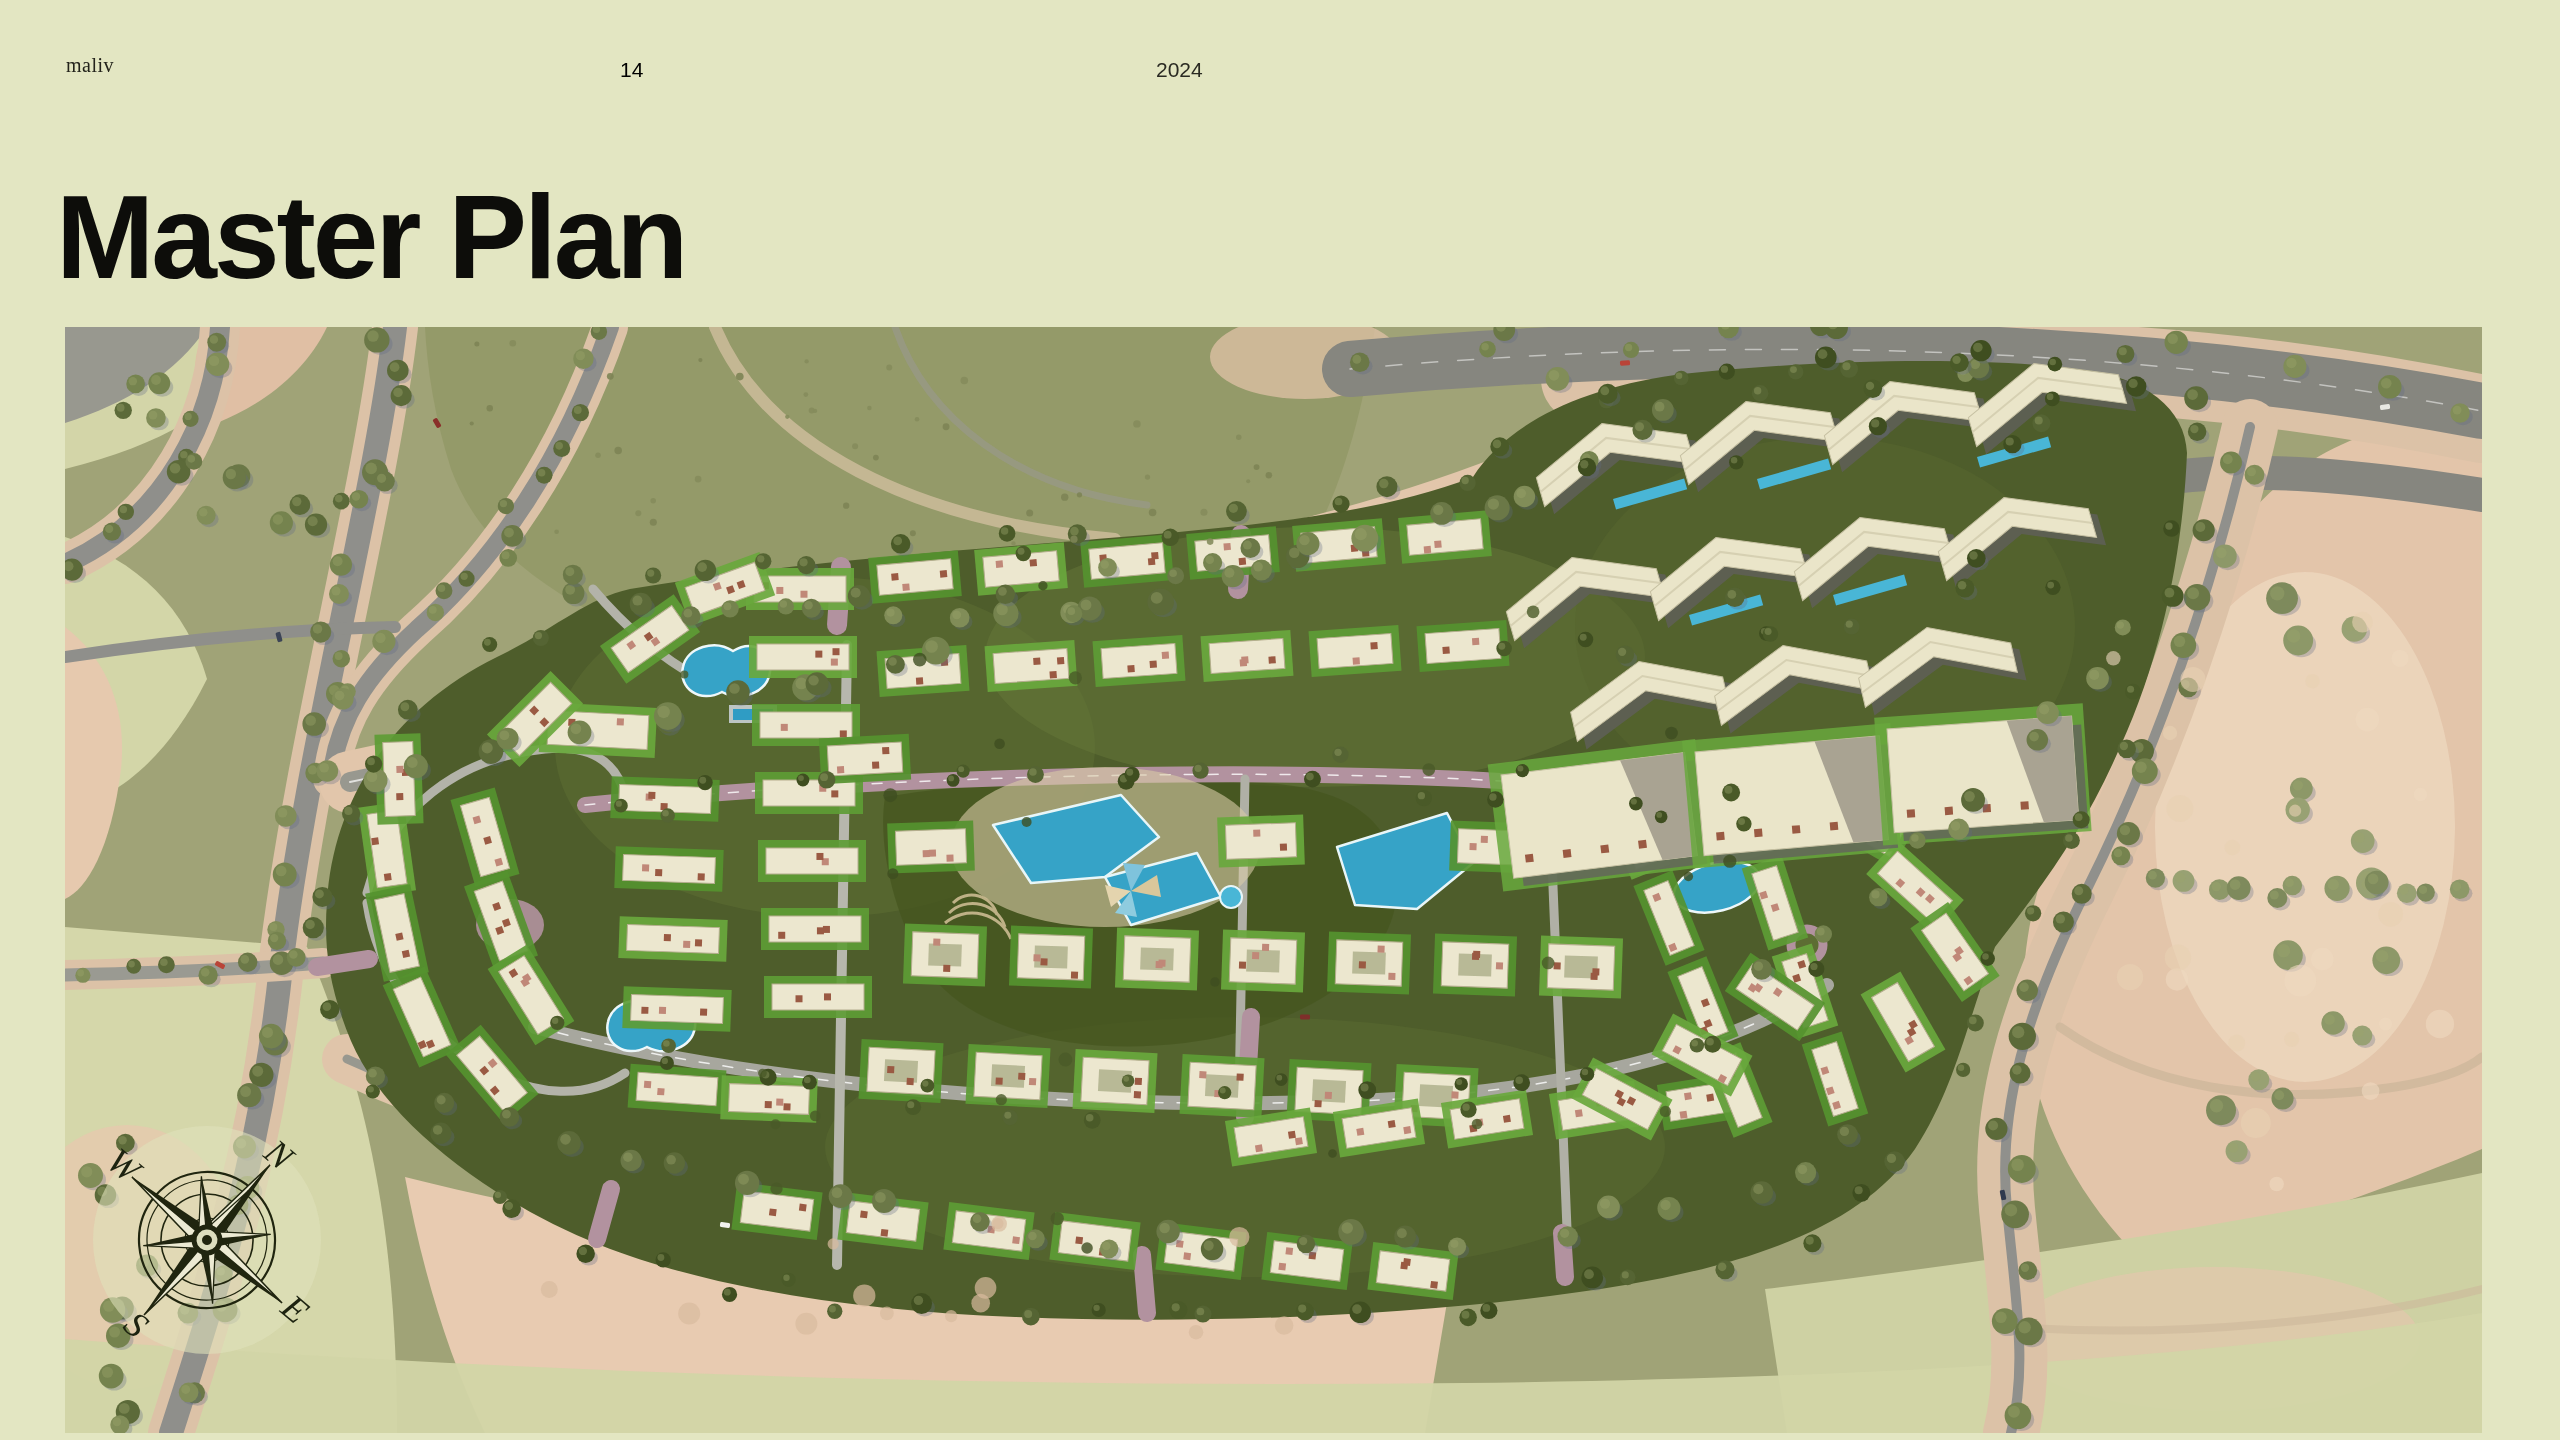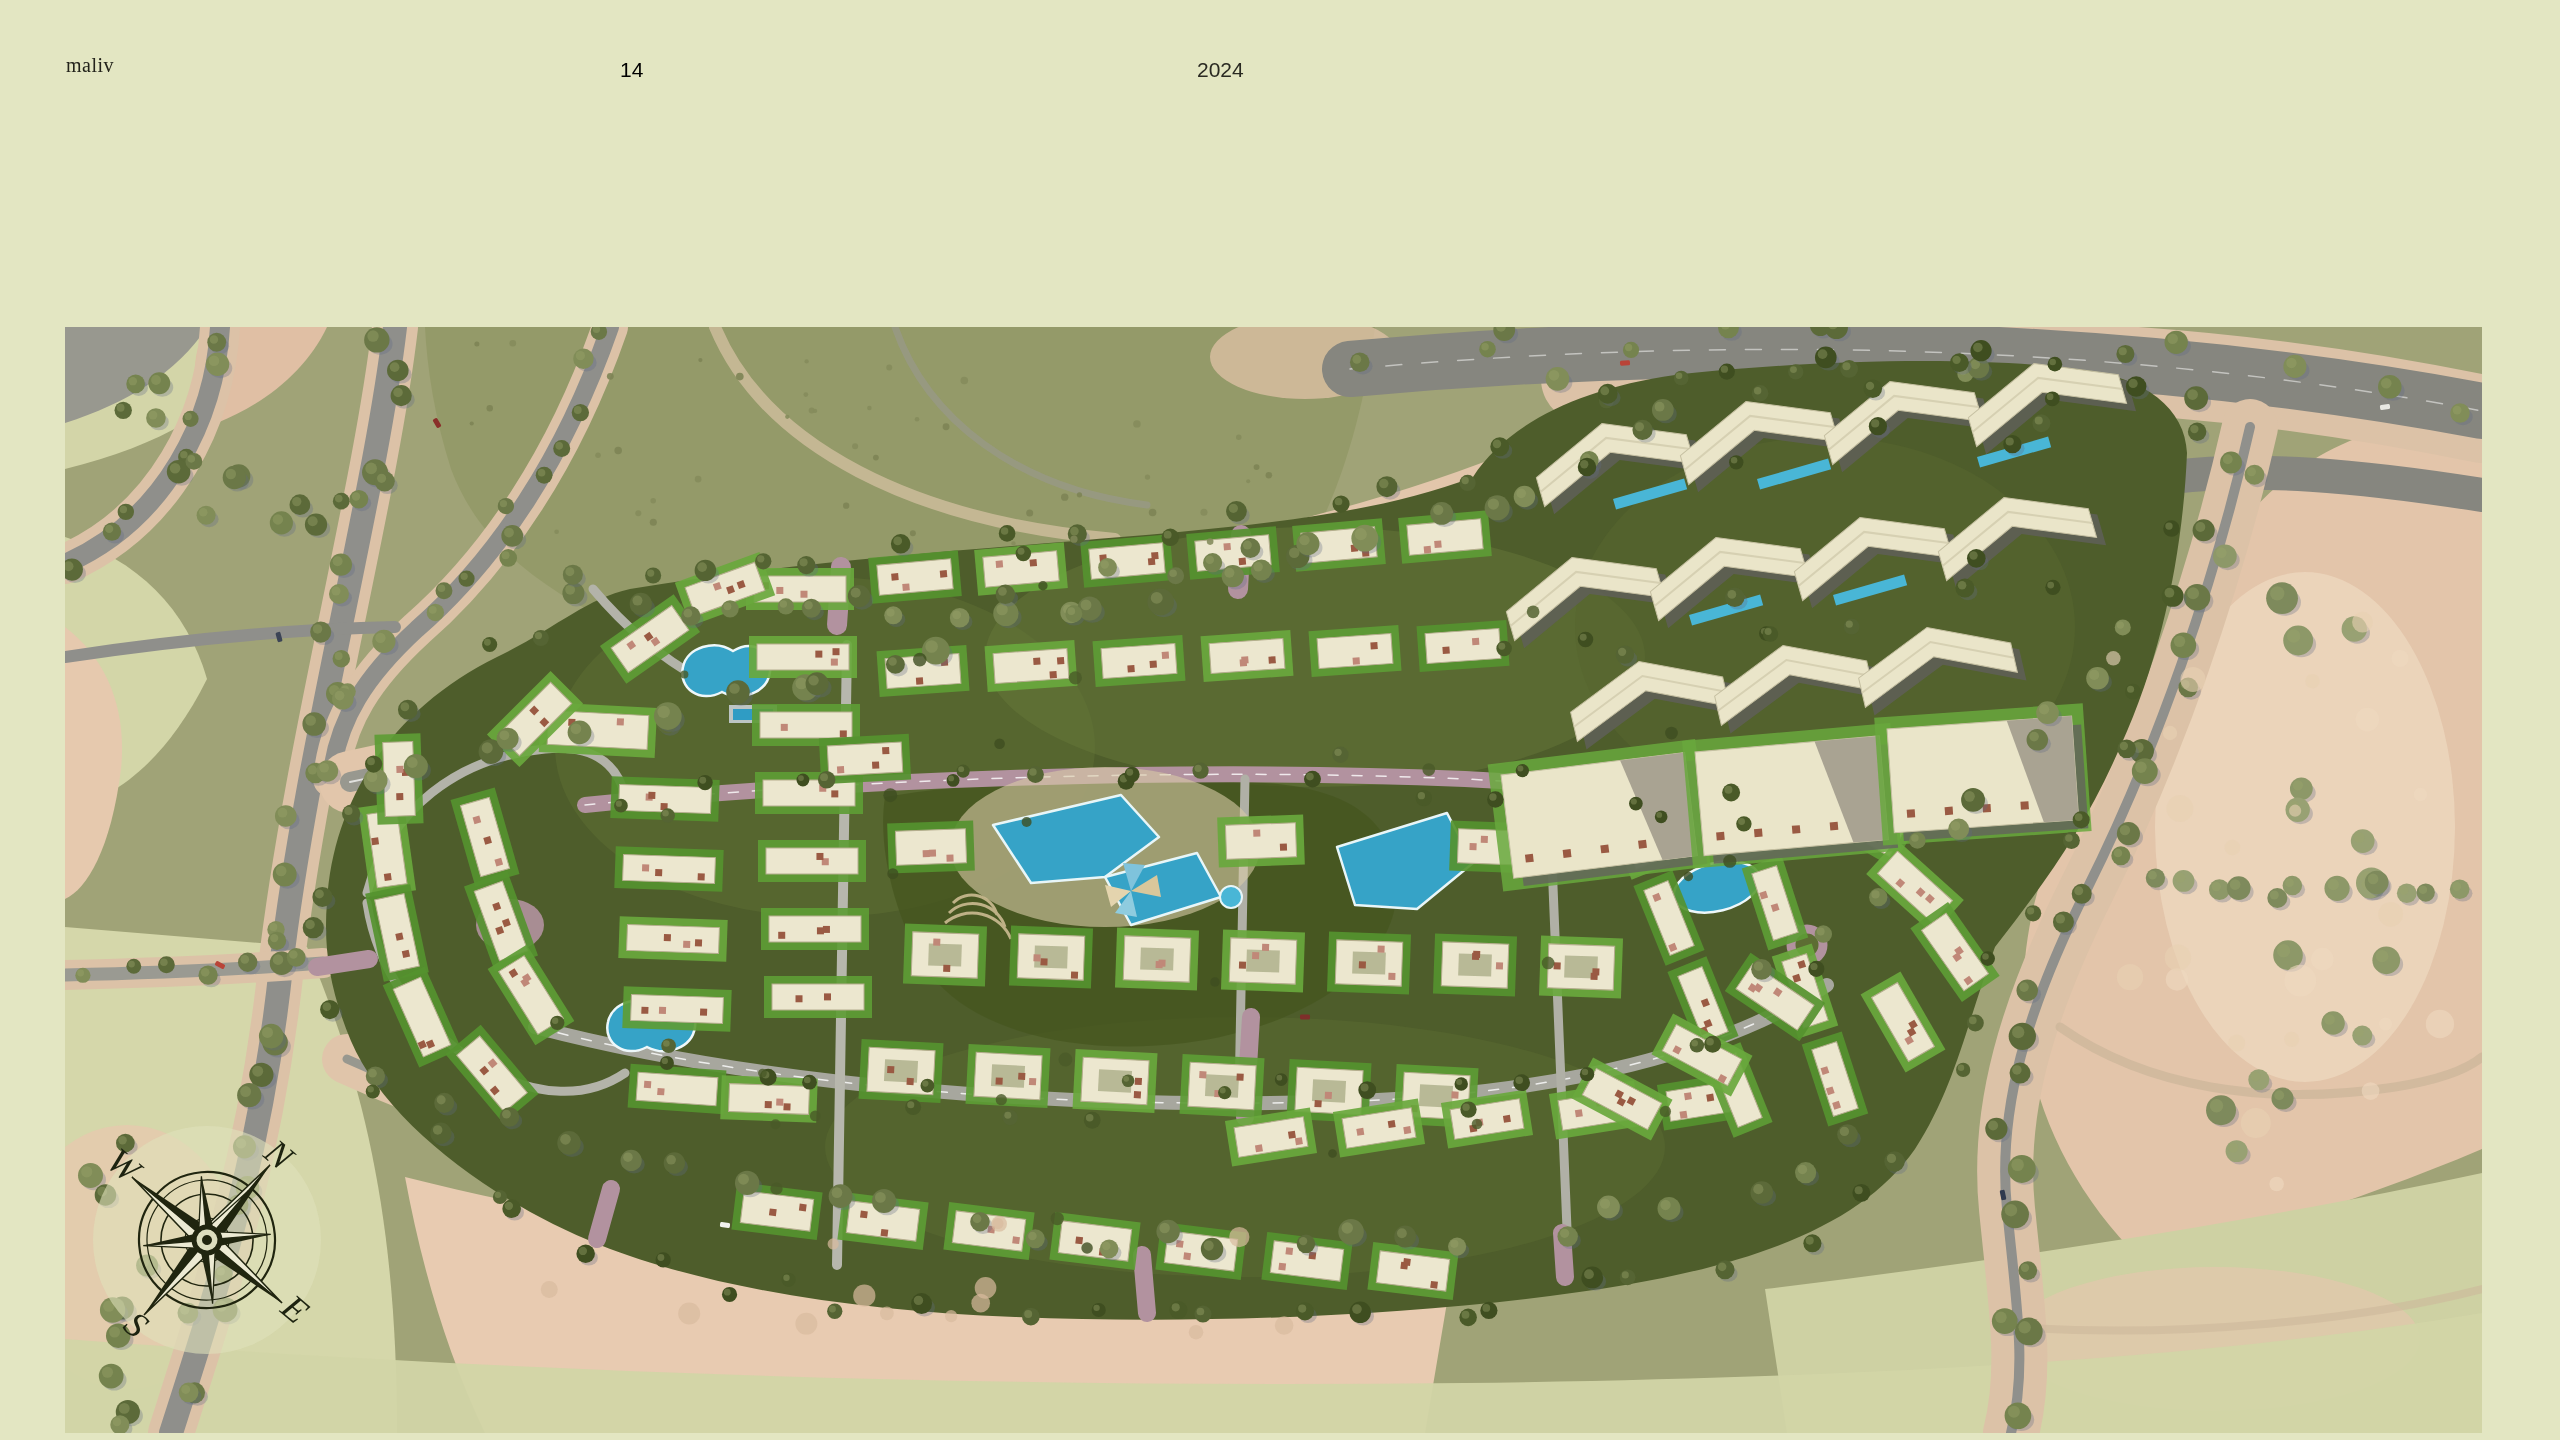--- a/index.html
+++ b/index.html
@@ -19,21 +19,21 @@
     position:absolute;left:66px;top:54px;
     font-family:"Liberation Serif", serif;
     font-size:20px;letter-spacing:.5px;color:#23231b;
   }
   .page-num{
     position:absolute;left:620px;top:58px;
     font-size:21px;color:#000000;
   }
   .year{
     position:absolute;left:1156px;top:58px;
-    font-size:21px;color:#2a2a22;margin-left:41px;
+    font-size:21px;color:#2a2a22;
   }
   .title{
     position:absolute;left:56px;top:178px;
     font-size:118px;font-weight:700;letter-spacing:-3px;
     color:#0d0d0a; line-height:1;
   }
   .map-figure{
     position:absolute;left:65px;top:327px;width:2417px;height:1106px;
     overflow:hidden;
   }
@@ -47,20 +47,21 @@
 </style>
 </head>
 <body>
 
 <div class="page">
 
   <div class="brand">maliv</div>
   <div class="page-num">14</div>
   <div class="year">2024</div>
 
+  <h1 class="title">Master Plan</h1>
 
   <div class="map-figure">
     <svg id="mapsvg" viewBox="0 0 2417 1106" preserveAspectRatio="none">
 
       <g id="ground">
         <rect x="0" y="0" width="2417" height="1106" fill="#a0a377"></rect>
 
         <path d="M 360,0 L 1310,0 C 1298,92 1272,172 1240,226 C 1000,286 760,322 562,302 C 472,262 412,212 386,142 C 370,92 362,42 360,0 Z" fill="#949a69"></path>
 
         <path d="M 0,0 L 212,0 C 182,62 122,112 0,142 Z" fill="#d8daad" opacity=".9"></path>

